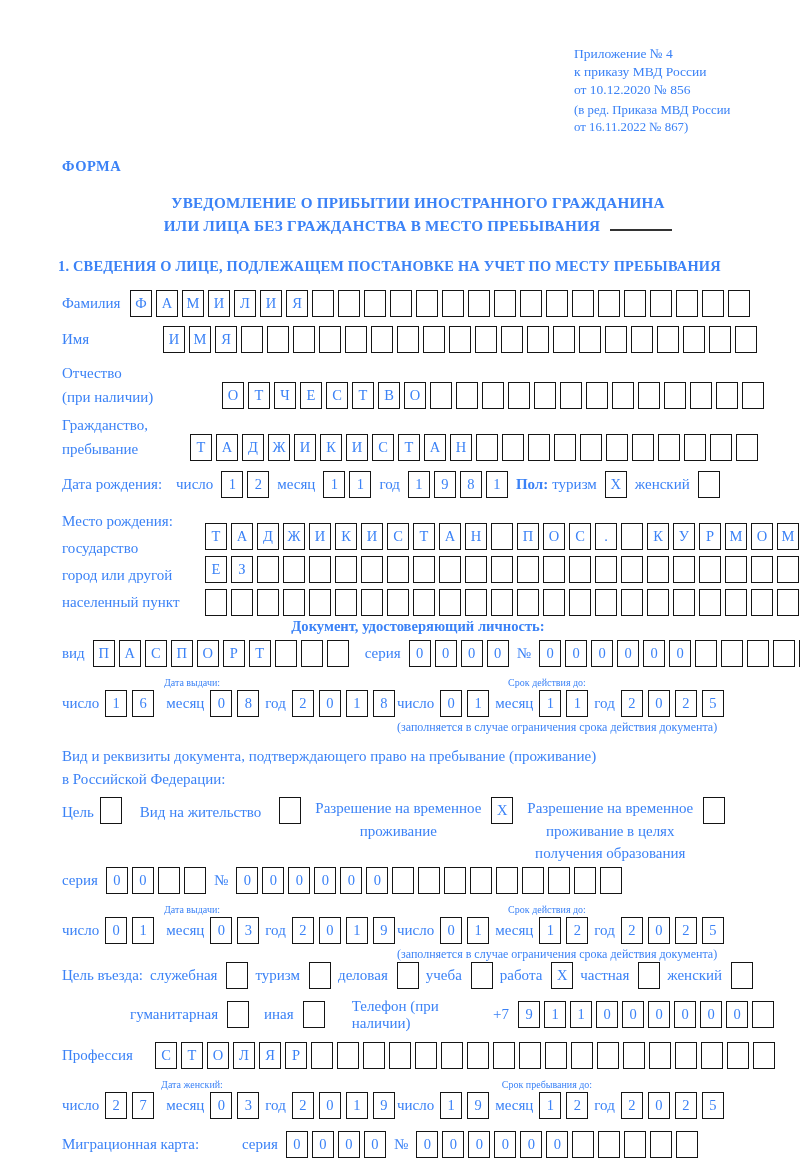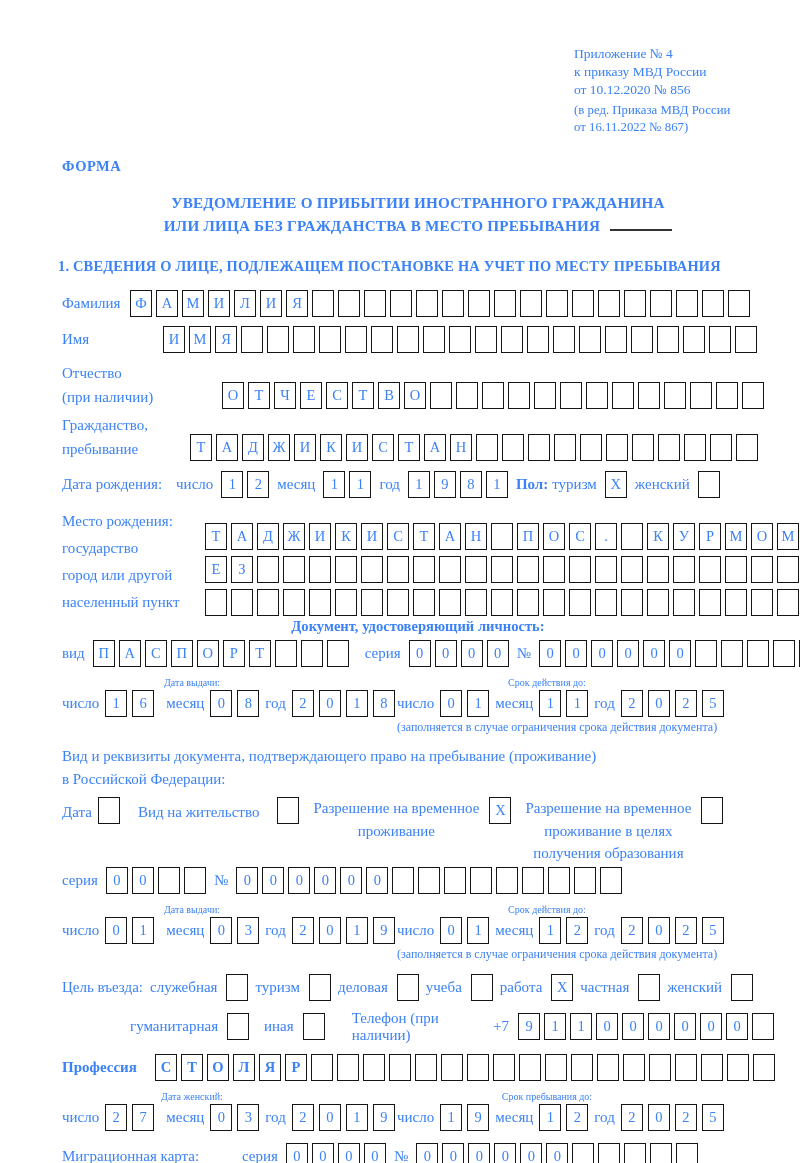--- a/index.html
+++ b/index.html
@@ -48,21 +48,21 @@
   .dnote{font-size:12px;margin-top:3px;white-space:nowrap;}
   .centered-bold{text-align:center;font-weight:bold;font-size:14.6px;margin-top:10px;}
   .para{margin-top:10px;line-height:1.55;}
   
   .permit-row{display:flex;align-items:flex-start;margin-top:6px;}
   .popt{display:flex;align-items:flex-start;}
   .popt .txt{text-align:center;line-height:1.5;}
   .gap6{width:6px;flex:none;} .gap10{width:10px;flex:none;}
   .gap14{width:14px;flex:none;} .gap18{width:18px;flex:none;}
   
-  .purpose{display:flex;align-items:center;gap:7px;margin-top:12px;flex-wrap:nowrap;}
+  .purpose{display:flex;align-items:center;gap:7px;flex-wrap:nowrap;}
   .purpose .cells{margin-left:2px;}
   .purpose2{display:flex;align-items:center;gap:9px;margin-top:9px;padding-left:68px;}
   .label-col{flex:none;line-height:26px;}
 </style>
 </head>
 <body>
 
 <div class="page">
 
   <div class="appendix">
@@ -409,21 +409,21 @@
     </div>
   </div>
 
   <div class="para">
     <span>Вид и реквизиты документа, подтверждающего право на пребывание (проживание)</span><br>
     <span>в Российской Федерации:</span>
   </div>
 
   <div class="permit-row">
     <div class="popt">
-      <span style="line-height:30px;">Дата</span>
+      <span style="line-height:30px;">Цель</span>
         <span class="gap6"></span>
       <span class="cells">
           <span class="cell"></span>
         </span>
     </div>
     <span class="gap18"></span>
     <div class="popt">
       <span style="line-height:30px;">Вид на жительство</span>
         <span class="gap18"></span>
       <span class="cells">
@@ -581,21 +581,21 @@
         <span class="cell">0</span>
         <span class="cell">0</span>
         <span class="cell">0</span>
         <span class="cell">0</span>
         <span class="cell">0</span>
         <span class="cell">0</span>
         <span class="cell"></span>
       </span>
   </div>
 
-  <div class="frow" style="margin-top:9px;font-weight:bold;">
+  <div class="frow" style="margin-top:9px;">
     <span class="lbl" style="width:93px;">Профессия</span>
     <span class="cells">
         <span class="cell">С</span>
         <span class="cell">Т</span>
         <span class="cell">О</span>
         <span class="cell">Л</span>
         <span class="cell">Я</span>
         <span class="cell">Р</span>
         <span class="cell"></span>
         <span class="cell"></span>

